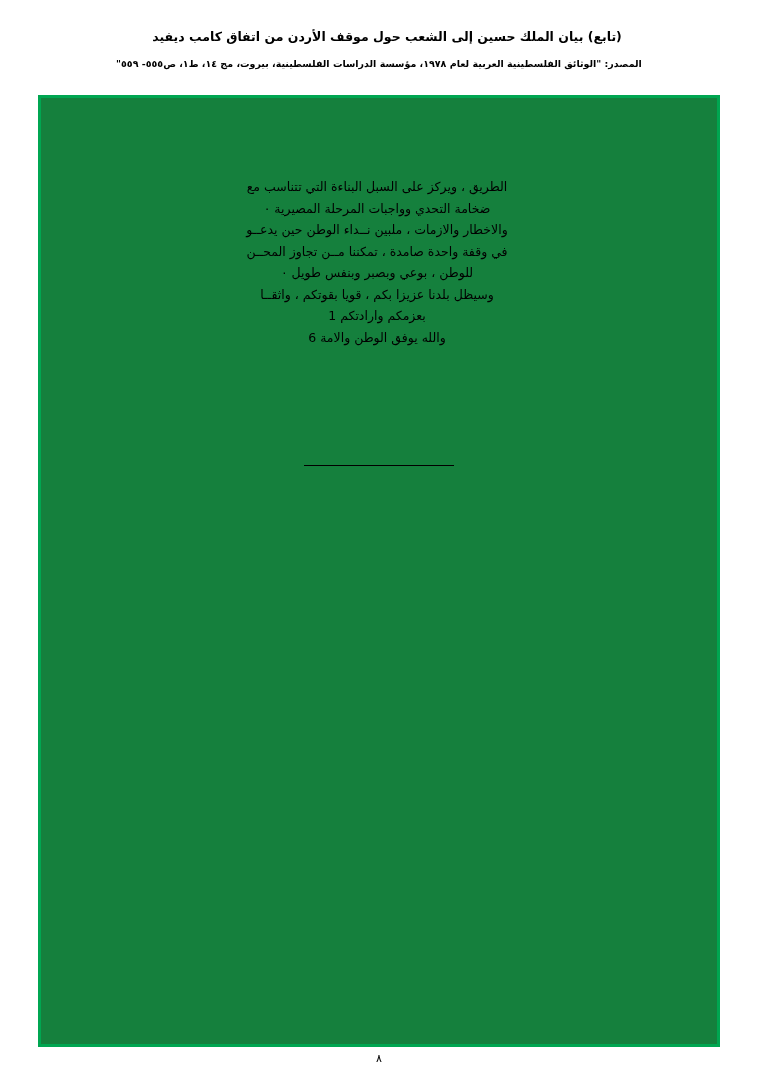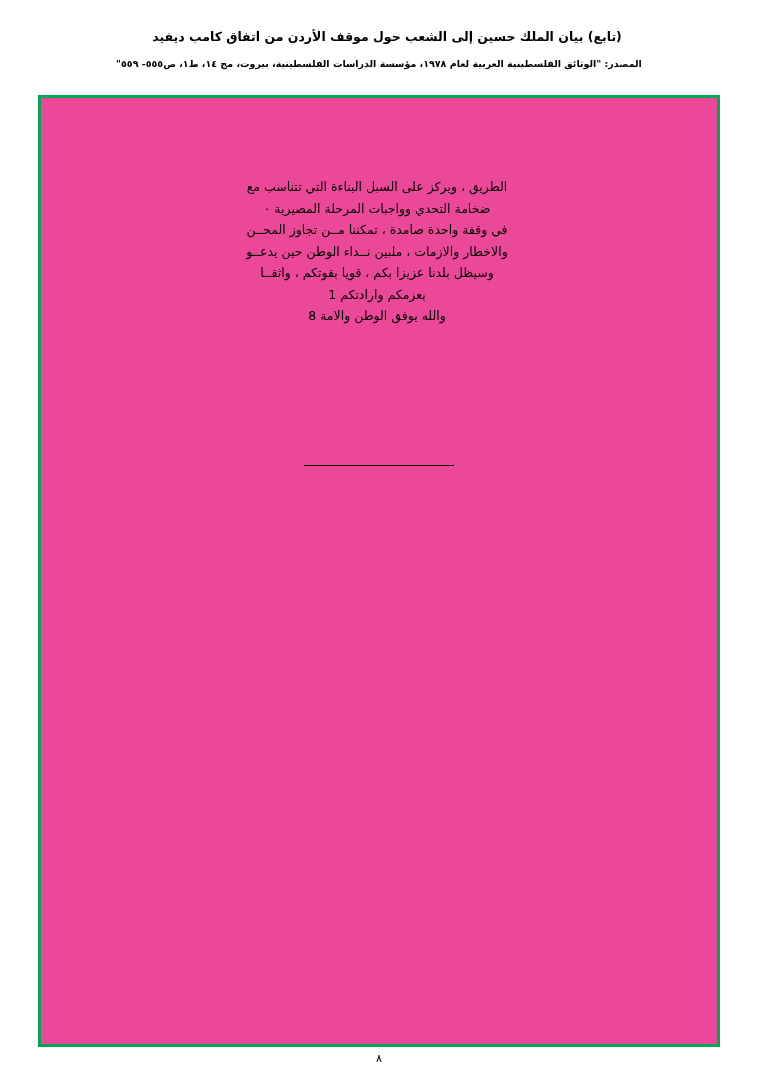--- a/index.html
+++ b/index.html
@@ -48,21 +48,21 @@
     line-height: 1.4;
   }
   .frame {
     position: absolute;
     top: 95px;
     left: 38px;
     width: 682px;
     height: 952px;
     border: 3px solid #00a651;
     box-sizing: border-box;
-    background: #ec4899;
+    background: #15803d;
   }
   .body-text {
     position: absolute;
     top: 78px;
     right: 145px;
     width: 390px;
     direction: rtl;
     text-align: center;
     font-family: "DejaVu Sans", sans-serif;
     font-size: 12.5px;
@@ -107,25 +107,26 @@
   <div class="header">
     <div class="header-title">(تابع) بيان الملك حسين إلى الشعب حول موقف الأردن من اتفاق كامب ديفيد</div>
     <div class="header-source">المصدر: "الوثائق الفلسطينية العربية لعام ١٩٧٨، مؤسسة الدراسات الفلسطينية، بيروت، مج ١٤، ط١، ص٥٥٥- ٥٥٩"</div>
   </div>
 
   <div class="frame">
 
     <div class="body-text">
       <p class="line">الطريق ، ويركز على السبل البناءة التي تتناسب مع</p>
       <p class="line">ضخامة التحدي وواجبات المرحلة المصيرية ٠</p>
+      <p class="line">والاخطار والازمات ، ملبين نــداء الوطن حين يدعــو</p>
       <p class="line">في وقفة واحدة صامدة ، تمكننا مــن تجاوز المحــن</p>
-      <p class="line">والاخطار والازمات ، ملبين نــداء الوطن حين يدعــو</p>
+      <p class="line">للوطن ، بوعي وبصبر وبنفس طويل ٠</p>
       <p class="line">وسيظل بلدنا عزيزا بكم ، قويا بقوتكم ، واثقــا</p>
       <p class="line">بعزمكم وارادتكم 1</p>
-      <p class="line">والله يوفق الوطن والامة 8</p>
+      <p class="line">والله يوفق الوطن والامة 6</p>
     </div>
 
     <div class="rule">
       <div class="rule-inner"></div>
     </div>
 
   </div>
 
   <div class="footer">
     <span>٨</span>

